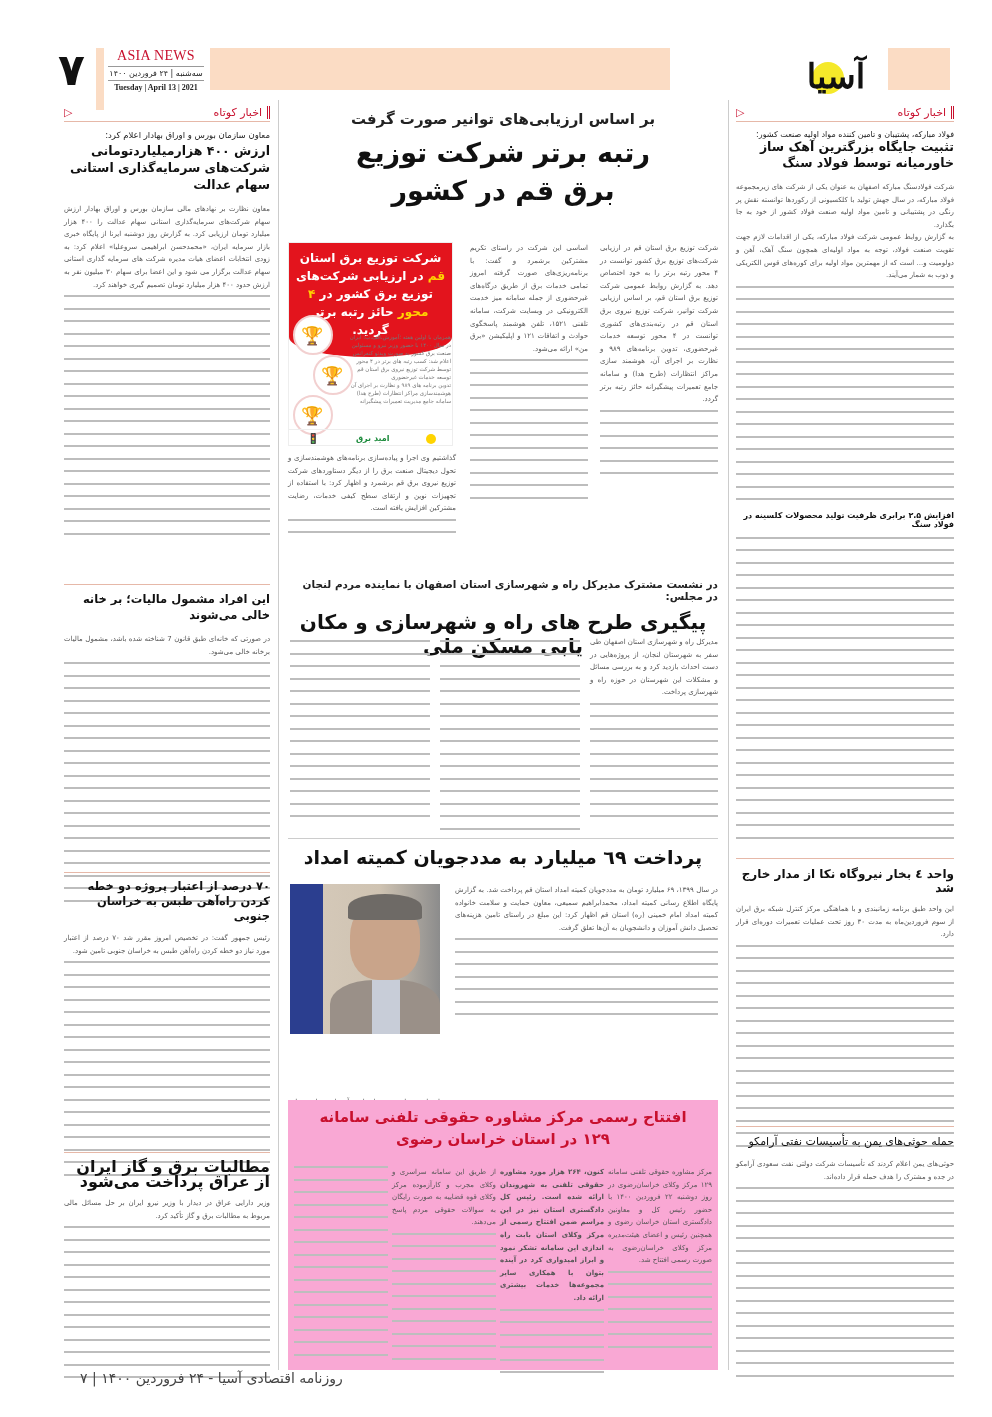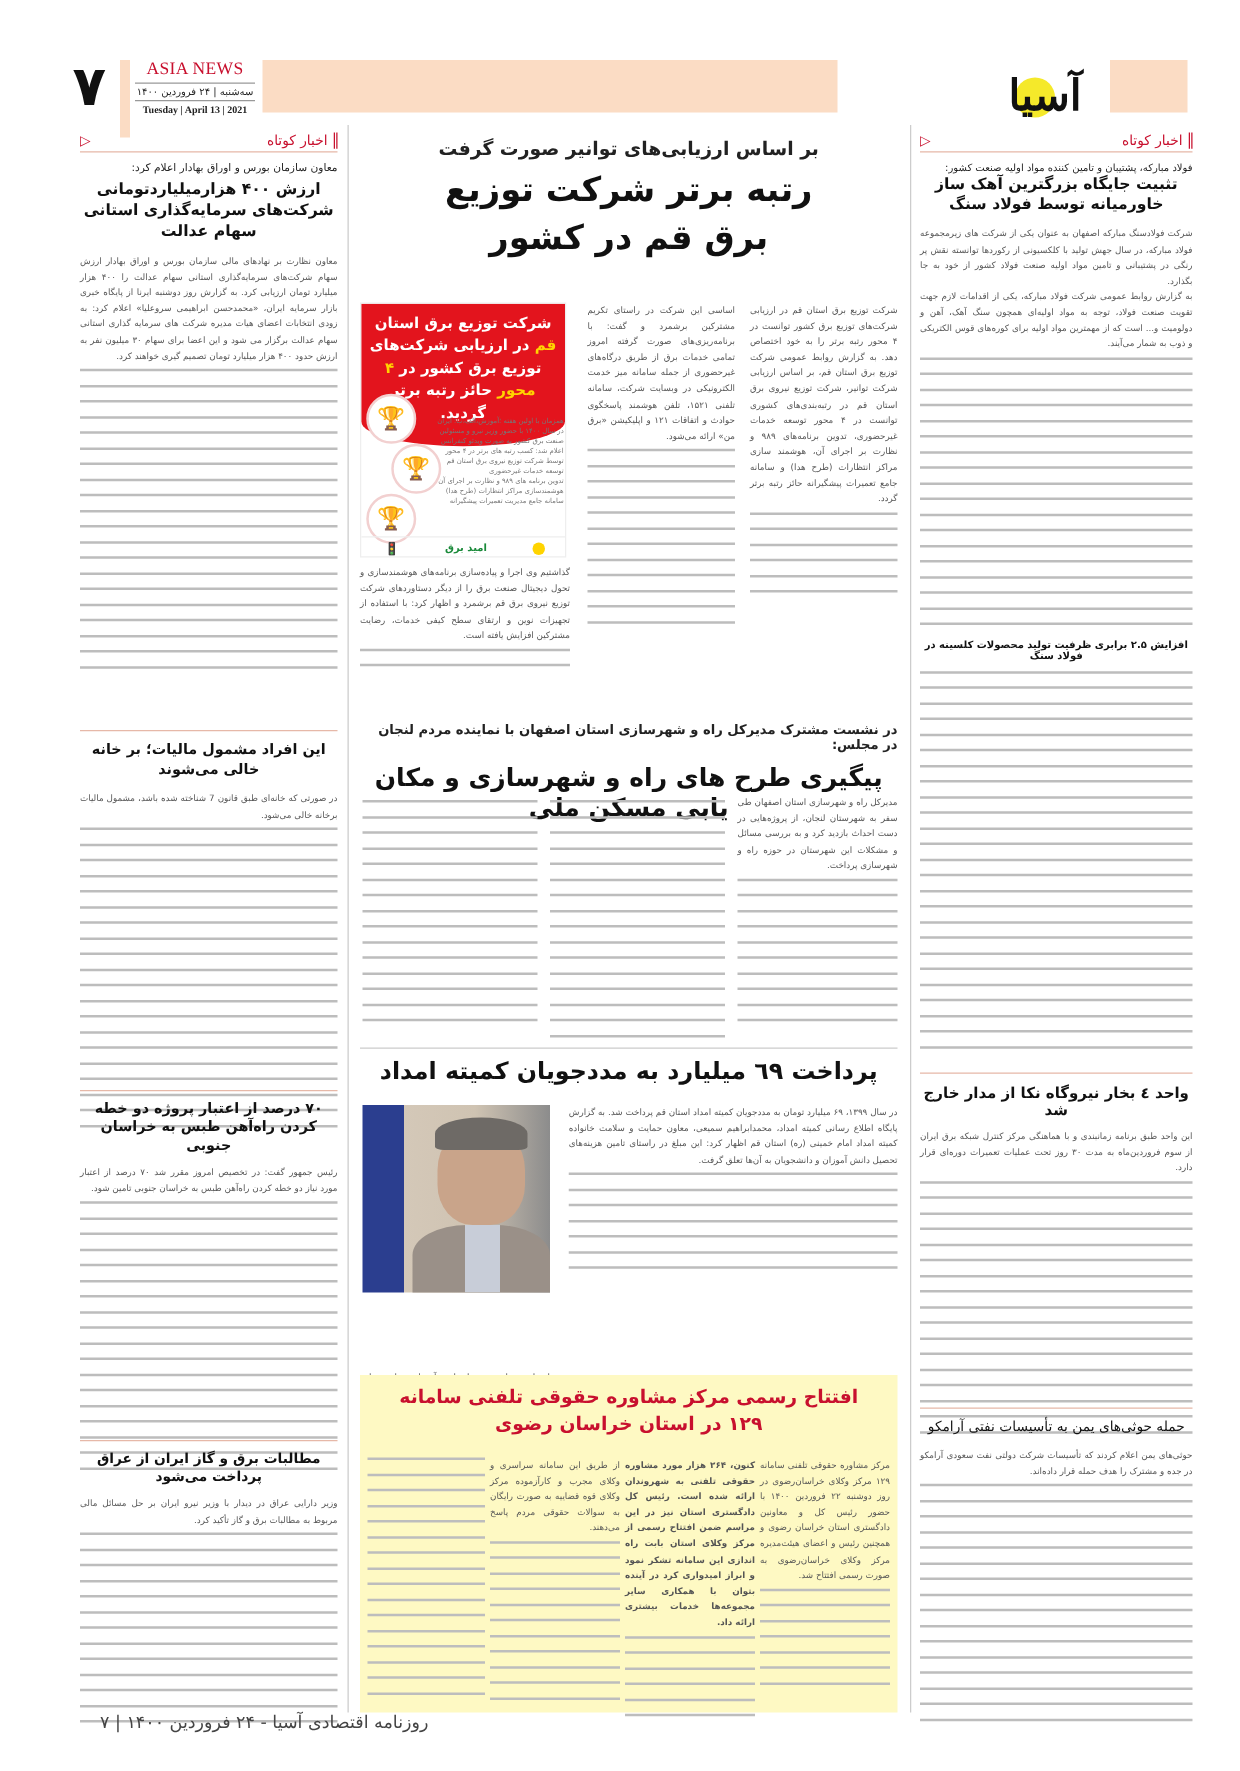--- a/index.html
+++ b/index.html
@@ -14,26 +14,26 @@
   .masthead-en .t3 { font-family: "Liberation Serif", serif; font-size: 8px; font-weight: bold; color: #222; margin-top: 2px; }
   .hdr-bar-mid { left: 210px; top: 48px; width: 460px; height: 42px; background: #fbdcc4; }
   .logo { left: 798px; top: 46px; width: 76px; height: 56px; }
   .hdr-bar-r { left: 888px; top: 48px; width: 62px; height: 42px; background: #fbdcc4; }
   .divider-v { background: #ccc; width: 1px; }
   
   .sec-hdr { height: 18px; border-bottom: 1px solid #e6b8a8; direction: rtl; display: flex; justify-content: space-between; align-items: center; }
   .sec-hdr .lbl { font-size: 11px; color: #c8102e; border-right: 3px double #c8102e; padding-right: 5px; }
   .sec-hdr .arr { font-size: 11px; color: #c8102e; }
   .kicker { direction: rtl; font-size: 9px; color: #222; }
-  .hl { direction: rtl; font-weight: bold; color: #111; text-align: center; }
+  .hl { direction: rtl; font-weight: bold; color: #111; }
   .body { direction: rtl; text-align: justify; font-size: 7px; line-height: 12.6px; color: #555; }
   .fake-lines { direction: rtl; }
   .fake-lines span { display: block; height: 2px; background: #bdbdbd; margin: 0 0 10.5px 0; }
   .sep { height: 1px; background: #e6b8a8; }
-  .gray-box { background: #fef9c3; }
+  .gray-box { background: #f9a8d4; }
   .red-hl { color: #c8102e; font-weight: bold; direction: rtl; text-align: center; }
   .footer { left: 80px; top: 1370px; direction: rtl; font-size: 14px; color: #444; letter-spacing: 1px; }
   .ad { background: #fff; border: 1px solid #eee; overflow: hidden; }
   .ad-top { background: #e3141d; color: #fff; direction: rtl; text-align: center; font-weight: bold; font-size: 12px; line-height: 18px; padding: 6px 4px 18px; border-radius: 0 0 50% 50% / 0 0 20px 20px; }
   .ad-top .y { color: #ffd400; }
   .trophy { width: 40px; height: 40px; border-radius: 50%; border: 2px solid #f2d0d0; background: #fff; display: flex; align-items: center; justify-content: center; font-size: 18px; position: absolute; }
   .photo { background: linear-gradient(90deg, #2b3e8f 0%, #2b3e8f 22%, #d4c8b8 22%, #cfc3b2 60%, #8c8c8c 100%); position: relative; overflow: hidden; }
 </style>
 </head>
 <body>
@@ -246,21 +246,21 @@
       <span></span>
       <span></span>
       <span></span>
       <span></span>
       <span></span>
   </div>
 </div>
 
 <div class="abs" style="left:64px;top:1152px;width:206px;">
   <div class="sep"></div>
-  <div class="hl" style="font-size:11px;line-height:15px;margin-top:6px;">مطالبات برق و گاز ایران از عراق پرداخت می‌شود</div>
+  <div class="hl" style="font-size:16px;line-height:15px;margin-top:6px;">مطالبات برق و گاز ایران از عراق پرداخت می‌شود</div>
   <div class="body" style="margin-top:8px;">وزیر دارایی عراق در دیدار با وزیر نیرو ایران بر حل مسائل مالی مربوط به مطالبات برق و گاز تأکید کرد.</div>
   <div class="fake-lines" style="margin-top:4px;">
     <span></span>
       <span></span>
       <span></span>
       <span></span>
       <span></span>
       <span></span>
       <span></span>
       <span></span>

